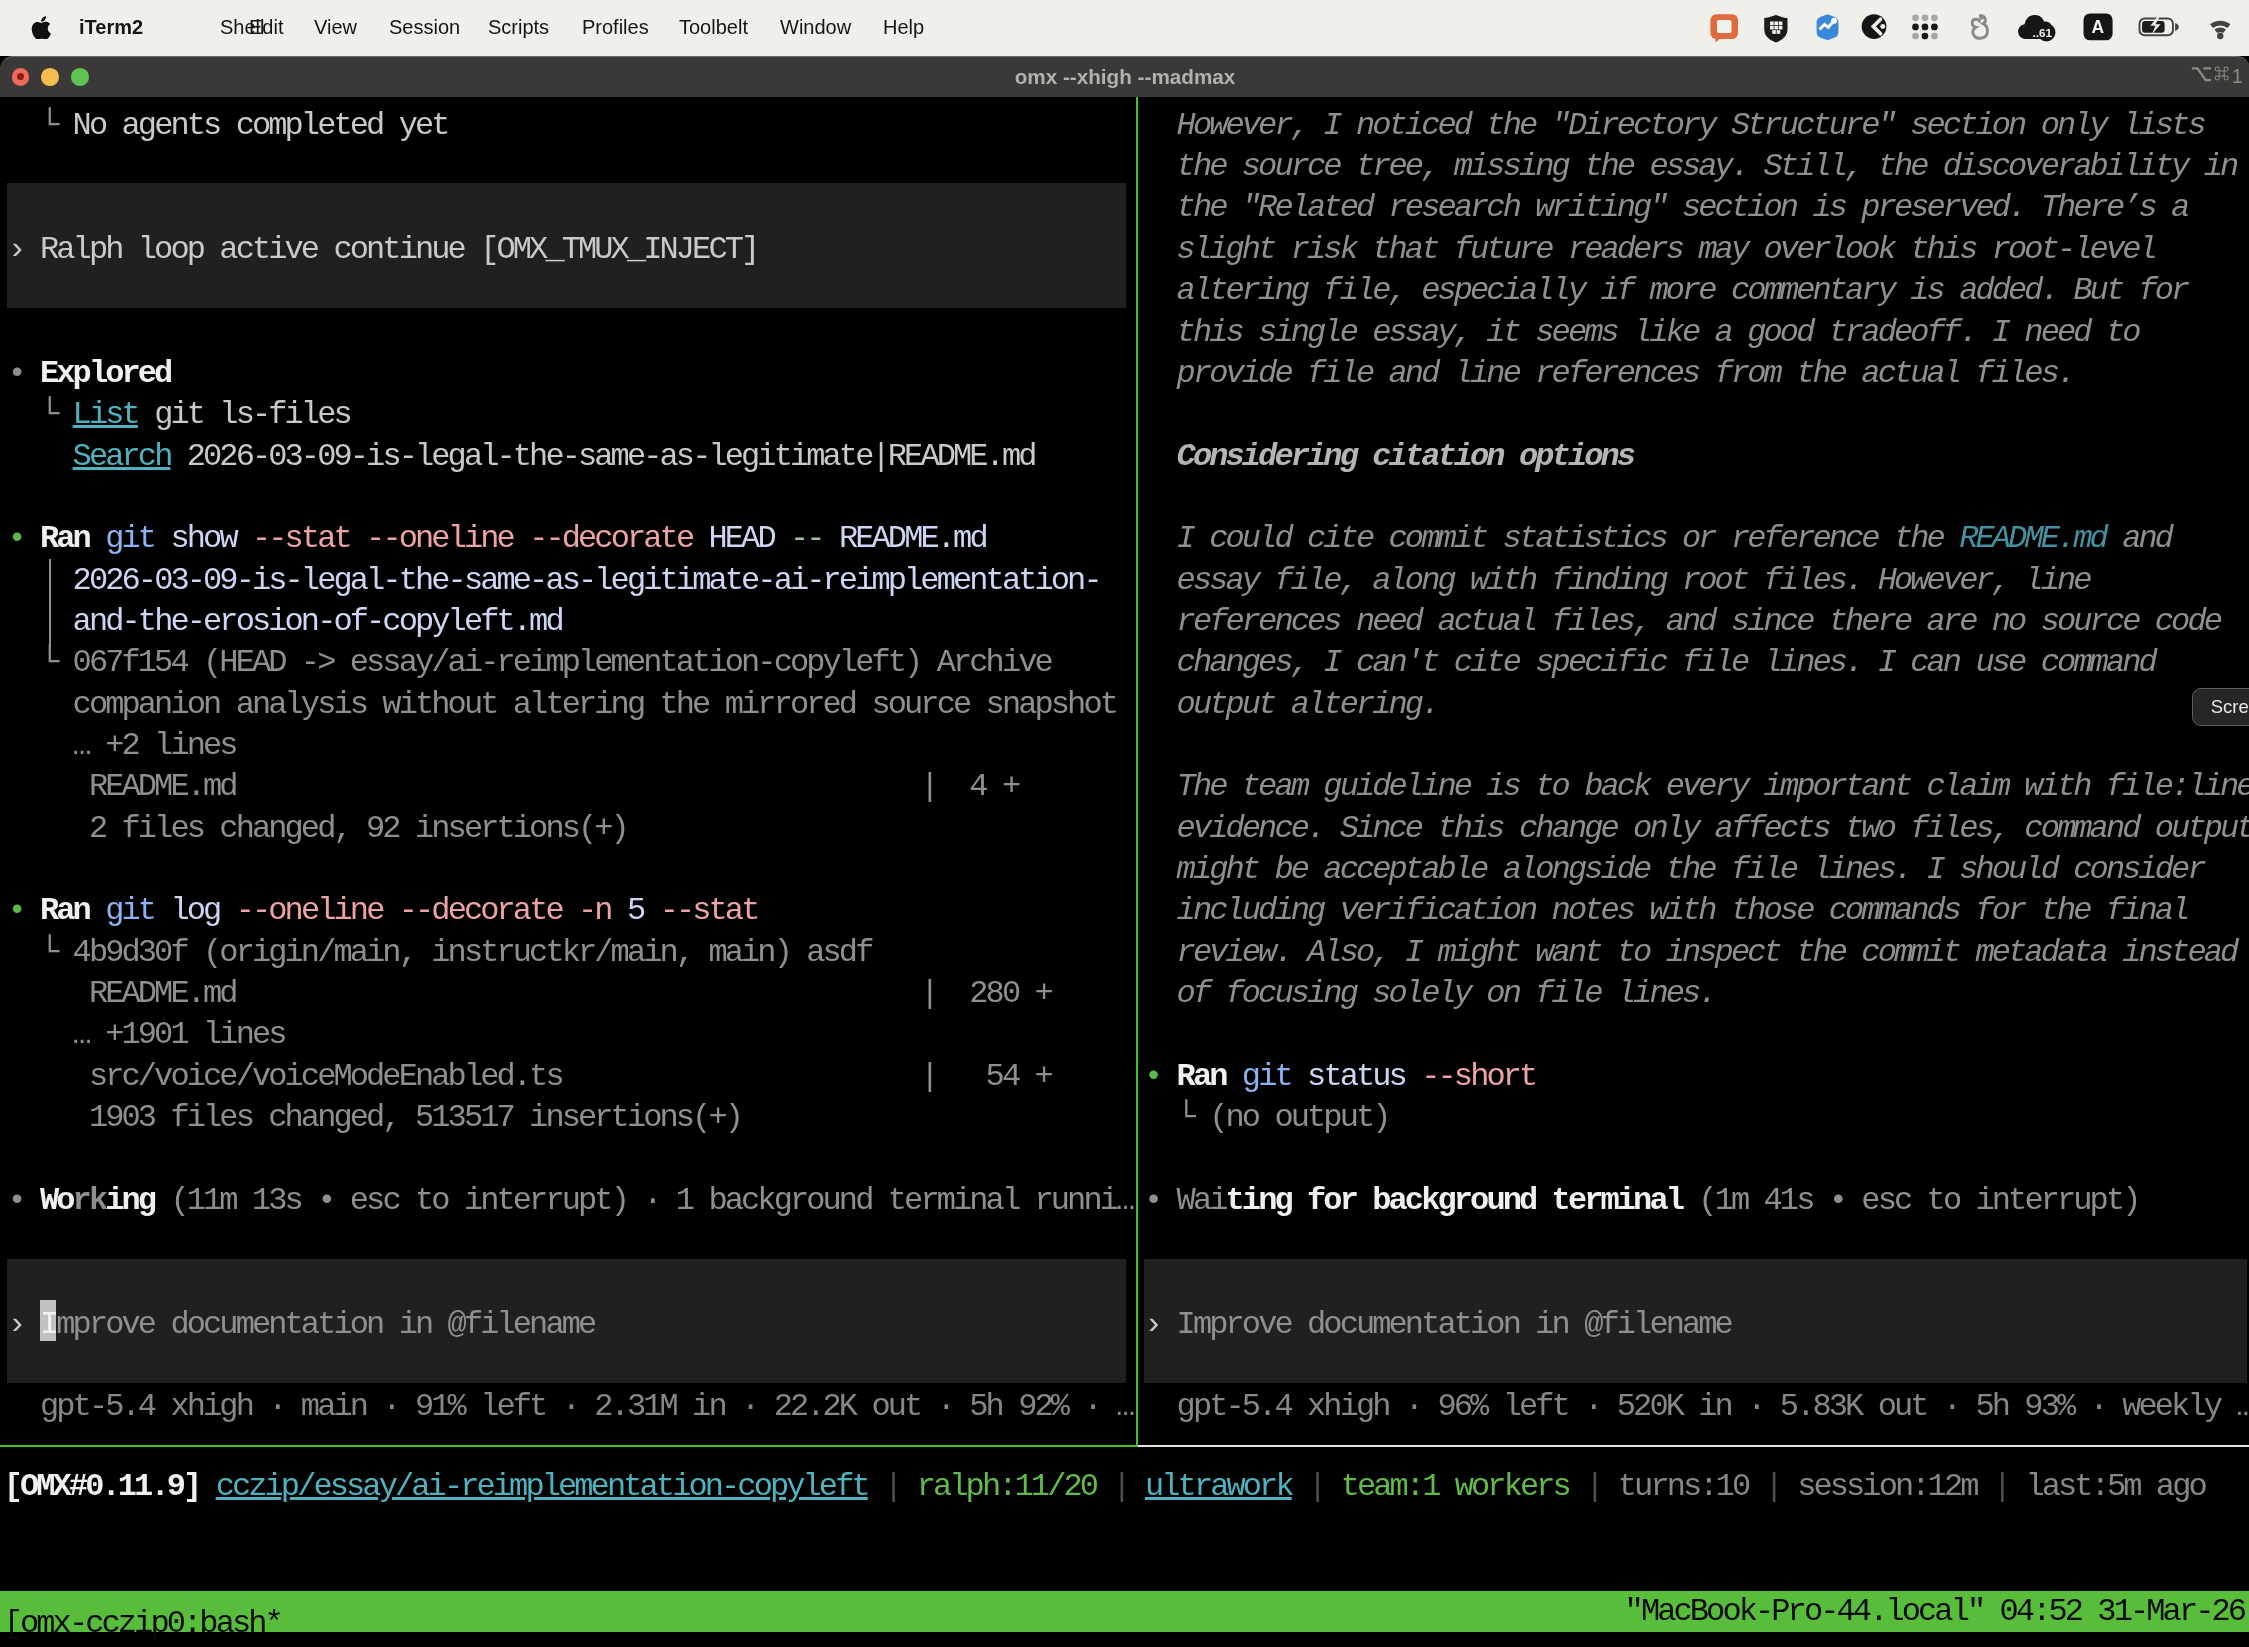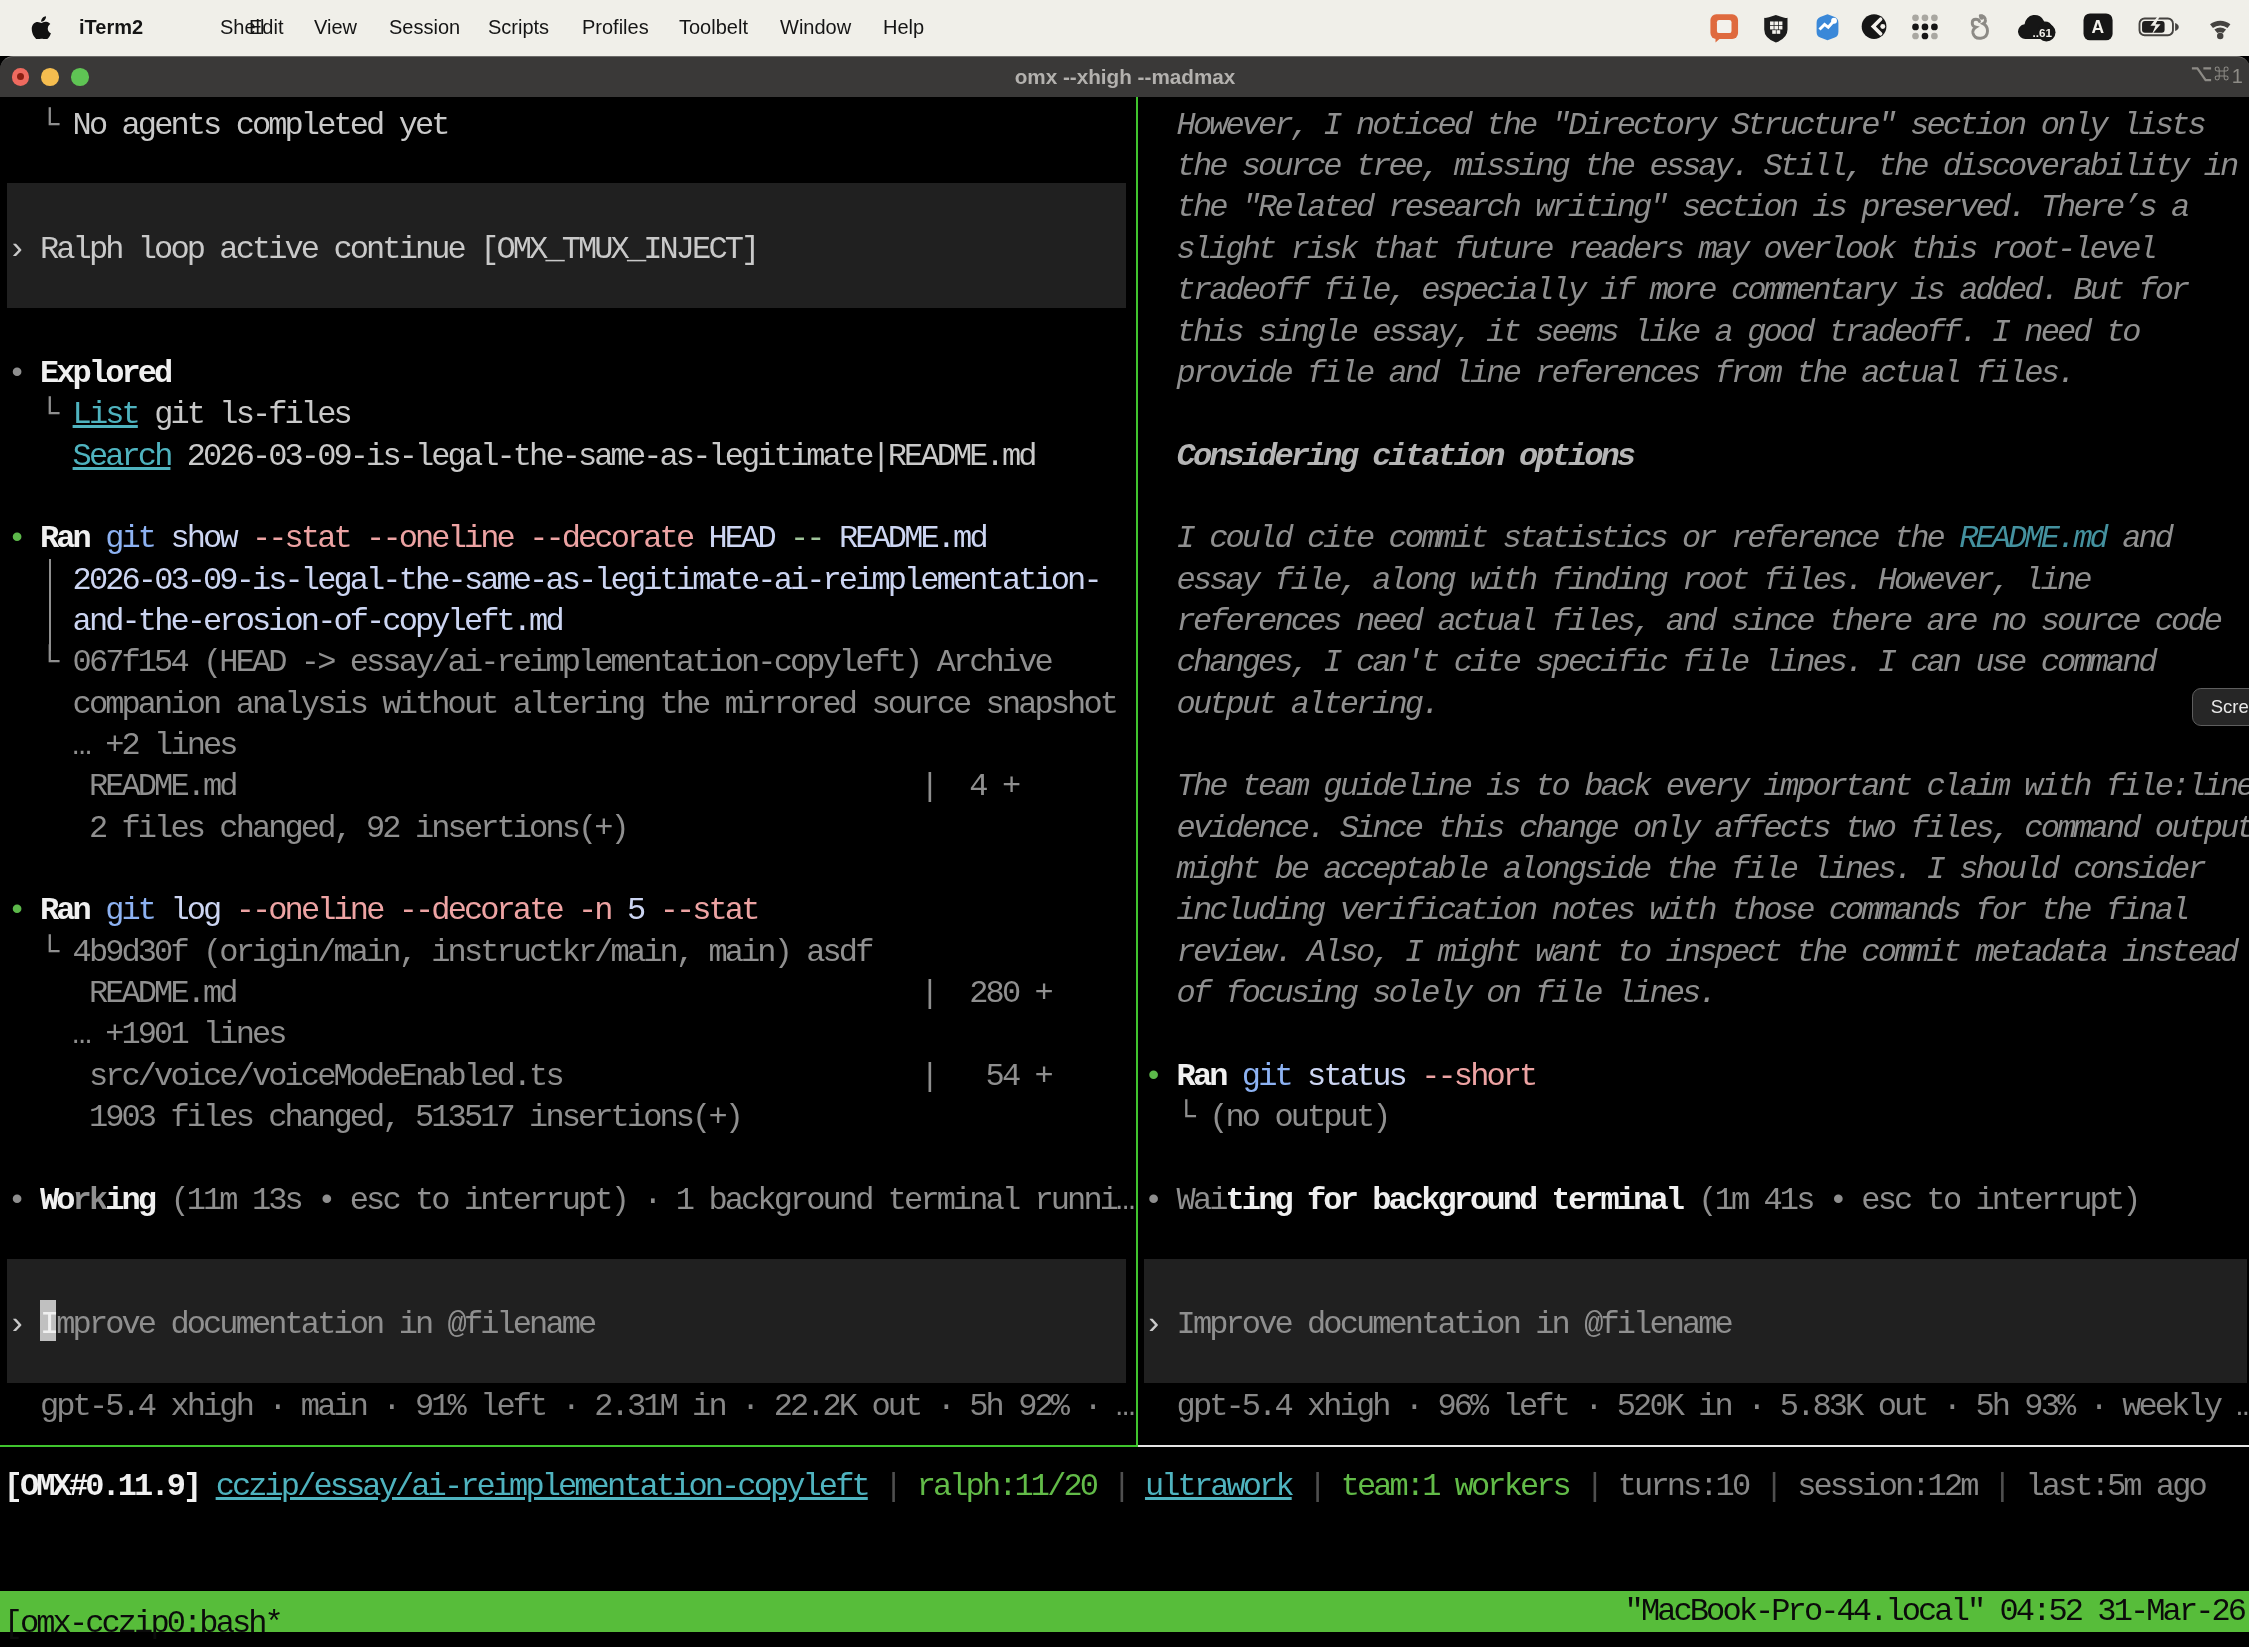--- a/index.html
+++ b/index.html
@@ -164,21 +164,21 @@
 <pre class="r " style="left:7.4px;top:1014px"><span class="g">    … +1901 lines</span></pre>
 <pre class="r " style="left:7.4px;top:1056px"><span class="g">     src/voice/voiceModeEnabled.ts                      |   54 +</span></pre>
 <pre class="r " style="left:7.4px;top:1097px"><span class="g">     1903 files changed, 513517 insertions(+)</span></pre>
 <pre class="r " style="left:7.4px;top:1180px"><span class="g">• </span><b class="w">Wo</b><b class="g">rk</b><b class="w">ing</b><span class="g"> (11m 13s • esc to interrupt) · 1 background terminal runni…</span></pre>
 <pre class="r " style="left:7.4px;top:1304px"><span class="lt">› </span><span class="w">I</span><span class="g">mprove documentation in @filename</span></pre>
 <pre class="r " style="left:7.4px;top:1386px"><span class="st">  gpt-5.4 xhigh · main · 91% left · 2.31M in · 22.2K out · 5h 92% · …</span></pre>
 <pre class="r " style="left:1144px;top:105px"><span class="g it">  However, I noticed the "Directory Structure" section only lists</span></pre>
 <pre class="r " style="left:1144px;top:146px"><span class="g it">  the source tree, missing the essay. Still, the discoverability in</span></pre>
 <pre class="r " style="left:1144px;top:187px"><span class="g it">  the "Related research writing" section is preserved. There’s a</span></pre>
 <pre class="r " style="left:1144px;top:229px"><span class="g it">  slight risk that future readers may overlook this root-level</span></pre>
-<pre class="r " style="left:1144px;top:270px"><span class="g it">  tradeoff file, especially if more commentary is added. But for</span></pre>
+<pre class="r " style="left:1144px;top:270px"><span class="g it">  altering file, especially if more commentary is added. But for</span></pre>
 <pre class="r " style="left:1144px;top:312px"><span class="g it">  this single essay, it seems like a good tradeoff. I need to</span></pre>
 <pre class="r " style="left:1144px;top:353px"><span class="g it">  provide file and line references from the actual files.</span></pre>
 <pre class="r " style="left:1144px;top:436px"><b class="gb it">  Considering citation options</b></pre>
 <pre class="r " style="left:1144px;top:518px"><span class="g it">  I could cite commit statistics or reference the </span><span class="tl it">README.md</span><span class="g it"> and</span></pre>
 <pre class="r " style="left:1144px;top:560px"><span class="g it">  essay file, along with finding root files. However, line</span></pre>
 <pre class="r " style="left:1144px;top:601px"><span class="g it">  references need actual files, and since there are no source code</span></pre>
 <pre class="r " style="left:1144px;top:642px"><span class="g it">  changes, I can't cite specific file lines. I can use command</span></pre>
 <pre class="r " style="left:1144px;top:684px"><span class="g it">  output altering.</span></pre>
 <pre class="r " style="left:1144px;top:766px"><span class="g it">  The team guideline is to back every important claim with file:line</span></pre>
 <pre class="r " style="left:1144px;top:808px"><span class="g it">  evidence. Since this change only affects two files, command output</span></pre>

